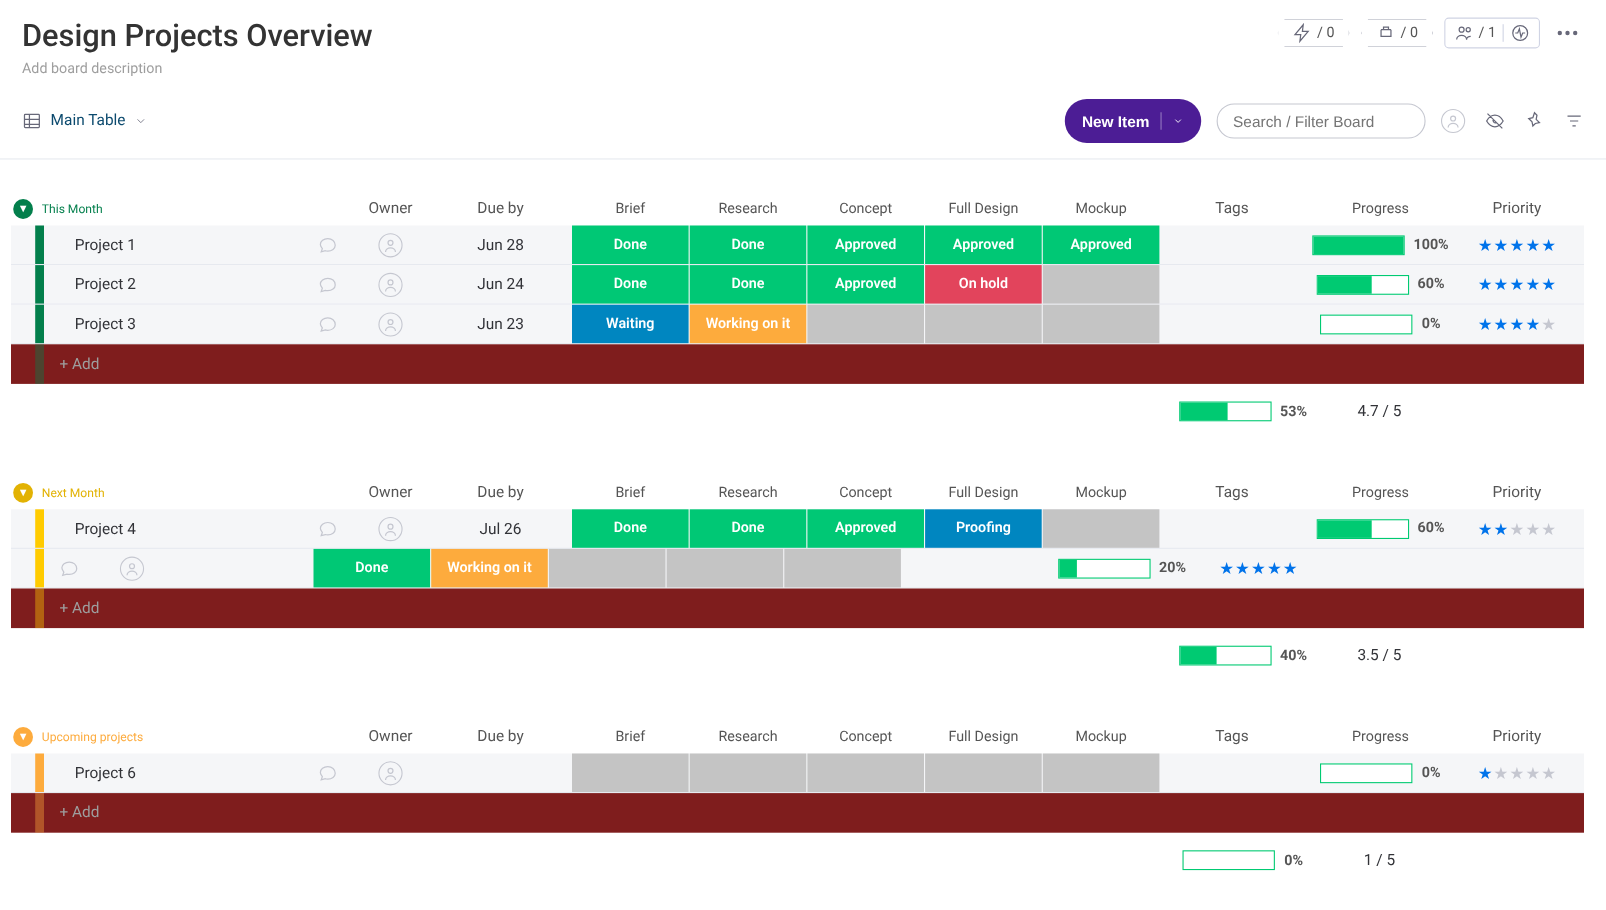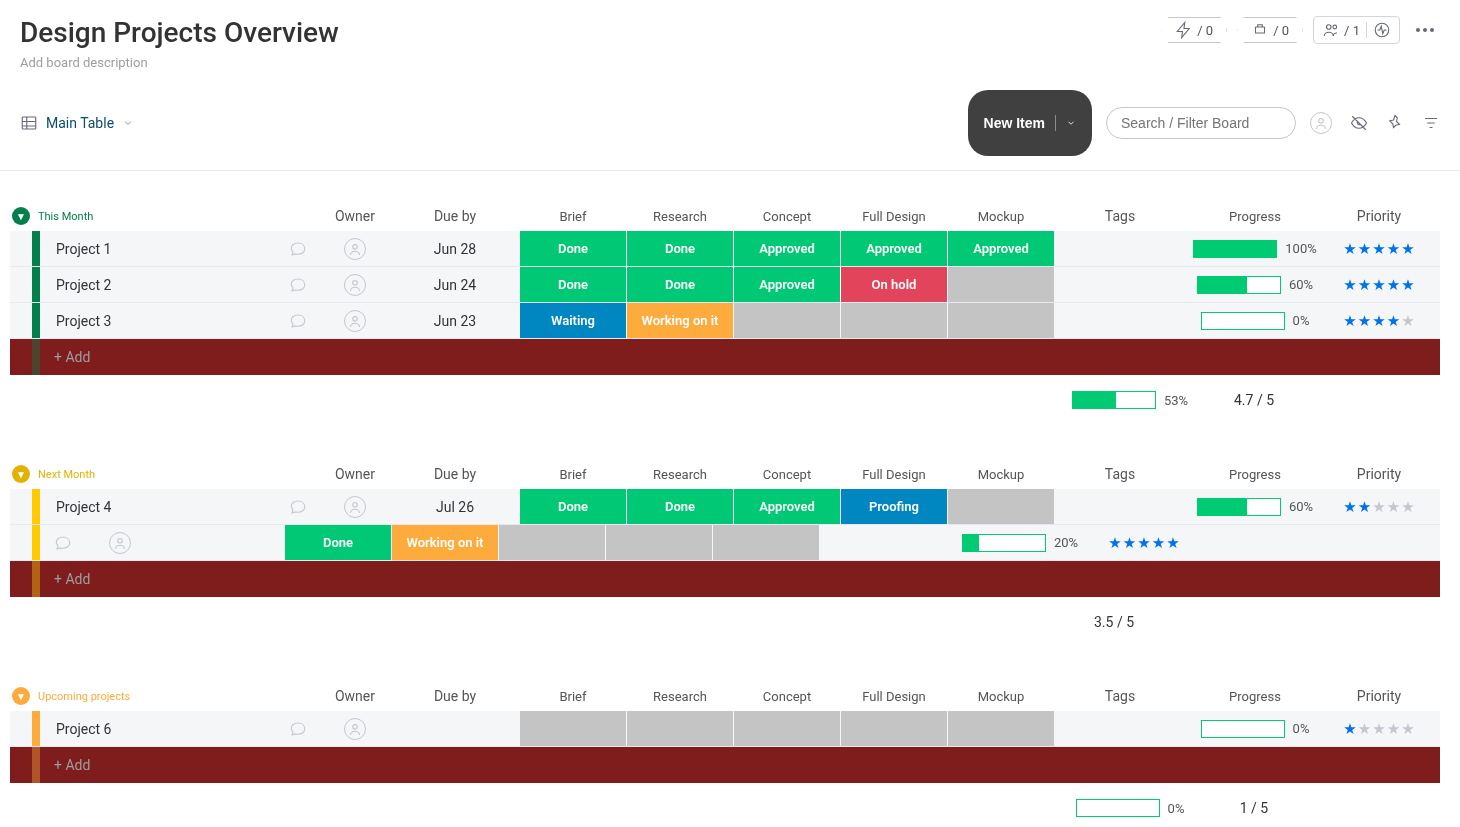--- a/index.html
+++ b/index.html
@@ -9,43 +9,43 @@
 .title { font-size: 28px; font-weight: 500; color: #333; }
 .desc { font-size: 13px; color: #9e9e9e; margin-top: 6px; cursor: pointer; }
 .header-right { display: flex; gap: 10px; align-items: center; }
 .chip { border: 1px solid #d0d4e4; border-radius: 4px; padding: 4px 8px; font-size: 13px; color: #555; display: flex; align-items: center; gap: 4px; cursor: pointer; position: relative; }
 .chip.hex { clip-path: polygon(10% 0, 90% 0, 100% 50%, 90% 100%, 10% 100%, 0 50%); border: none; background: #fff; padding: 4px 14px; }
 .chip.hex::before { content: ""; position: absolute; inset: 0; border: 1px solid #c5c7d0; clip-path: inherit; pointer-events: none; }
 .icon-more { display: flex; gap: 3px; padding: 6px; cursor: pointer; }
 .icon-more span { width: 4px; height: 4px; background: #676879; border-radius: 50%; }
 .toolbar { display: flex; justify-content: space-between; align-items: center; padding: 10px 20px 14px 20px; border-bottom: 1px solid #e6e9ef; }
 .view-sel { display: flex; align-items: center; gap: 8px; color: #0c4a6e; cursor: pointer; }
-.new-item-btn { background: #404040; color: #fff; border: none; border-radius: 20px; padding: 25px 16px; font-size: 14px; font-weight: 600; display: flex; align-items: flex-start; gap: 10px; cursor: pointer; }
+.new-item-btn { background: #4c1d95; color: #fff; border: none; border-radius: 20px; padding: 12px 16px; font-size: 14px; font-weight: 600; display: flex; align-items: flex-start; gap: 10px; cursor: pointer; }
 .new-item-btn .caret-part { border-left: 1px solid rgba(255,255,255,0.4); padding-left: 10px; }
 .search-input { border: 1px solid #c5c7d0; border-radius: 20px; padding: 7px 14px; font-size: 14px; width: 190px; color: #676879; }
 .tool-icons { display: flex; align-items: center; gap: 18px; color: #676879; }
 .tool-icons > * { cursor: pointer; }
 .right-tools { display:flex; align-items:center; gap:14px; }
 .board { padding: 30px 20px 20px 10px; }
 .group { margin-bottom: 40px; }
 .group-title-cell { display: flex; align-items: center; gap: 8px; padding-left: 2px; width: 310px; }
 .collapse-ic { width: 18px; height: 18px; border-radius: 50%; display: flex; align-items: center; justify-content: center; color: #fff; font-size: 10px; }
 .group-title { font-size: 11px; font-weight: 400; }
 .col-head { text-align: center; color: #555; font-size: 14px; }
 .row { display: flex; align-items: stretch; height: 36px; }
 .row.item { background: #f5f6f8; border-bottom: 1px solid #e6e9ef; }
 .row.item:first-of-type { border-top: 1px solid #e6e9ef; }
 .color-bar { width: 8px; height: 100%; margin-left: 22px; }
-.item-name { flex: 0 0 235px; display: flex; align-items: center; padding-left: 16px; font-size: 14px; color: #323338; }
+.item-name { flex: 0 0 235px; display: flex; align-items: center; padding-left: 28px; font-size: 14px; color: #323338; }
 .chat-col { flex: 0 0 45px; display:flex; align-items:center; justify-content:center; }
 .owner-col { flex: 0 0 70px; display:flex; align-items:center; justify-content:center; }
 .due-col { flex: 0 0 130px; display:flex; align-items:center; justify-content:center; font-size:14px; color:#323338; }
 .status-col { flex: 0 0 106px; display:flex; align-items:center; justify-content:center; font-size:13px; font-weight:600; color:#fff; margin-right:1px; }
 .tags-col { flex: 0 0 130px; }
-.progress-col { flex: 0 0 140px; display:flex; align-items:center; justify-content:center; gap:8px; font-size:13px; color:#555; }
+.progress-col { flex: 0 0 140px; display:flex; align-items:center; justify-content:center; gap:8px; font-size:13px; color:#555;font-weight:bold; }
 .priority-col { flex: 0 0 108px; display:flex; align-items:center; justify-content:center; gap:1px; }
 .pbar { width: 84px; height: 18px; border: 1px solid #00ca72; background: #fff; position: relative; }
 .pbar-fill { height: 100%; background: #00ca72; }
 .star { color: #c5c7d0; font-size: 15px; }
 .star.on { color: #0073ea; }
 .add-row { height:36px; display:flex; align-items:center; padding-left:52px; color:#9e9e9e; font-size:14px; cursor:pointer; background:#7f1d1d; }
 .add-row .color-bar { opacity: 0.4; margin-left: -30px; margin-right: 14px; }
 .summary-row { display:flex; height:38px; margin-top:6px; }
 .summary-row .spacer { flex: 0 0 1050px; }
 .hdr-row { display:flex; align-items:center; height:30px; }
@@ -375,20 +375,26 @@
           <span class="star on">★</span>
           <span class="star on">★</span>
           <span class="star on">★</span>
           <span class="star on">★</span>
           <span class="star on">★</span>
         </div>
       </div>
       <div class="add-row"><div class="color-bar" style="background:#ffcb00"></div>+ Add</div>
       <div class="summary-row">
         <div class="spacer"></div>
+        <div class="progress-col">
+          <div class="pbar">
+            <div class="pbar-fill" style="width:40%"></div>
+          </div>
+          <span>40%</span>
+        </div>
         <div class="priority-col summary-text">3.5 / 5</div>
       </div>
     </div>
     <div class="group">
       <div class="hdr-row">
         <div class="spacer-name">
           <div class="group-title-cell">
             <div class="collapse-ic" style="background:#fdab3d">▼</div>
             <div class="group-title" style="color:#fdab3d">Upcoming projects</div>
           </div>

